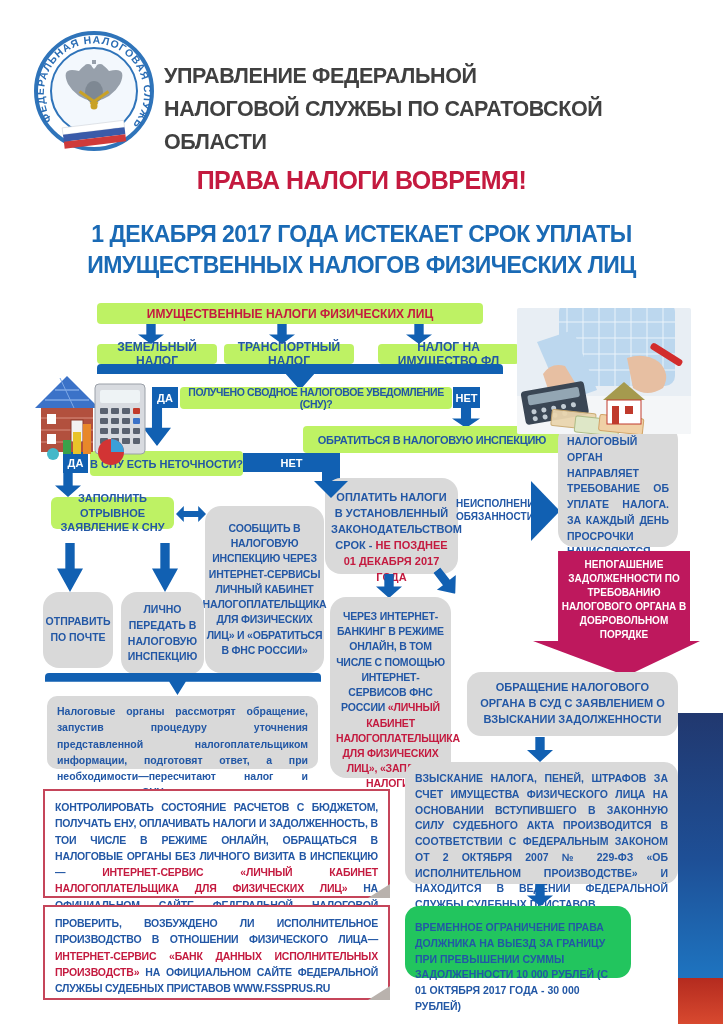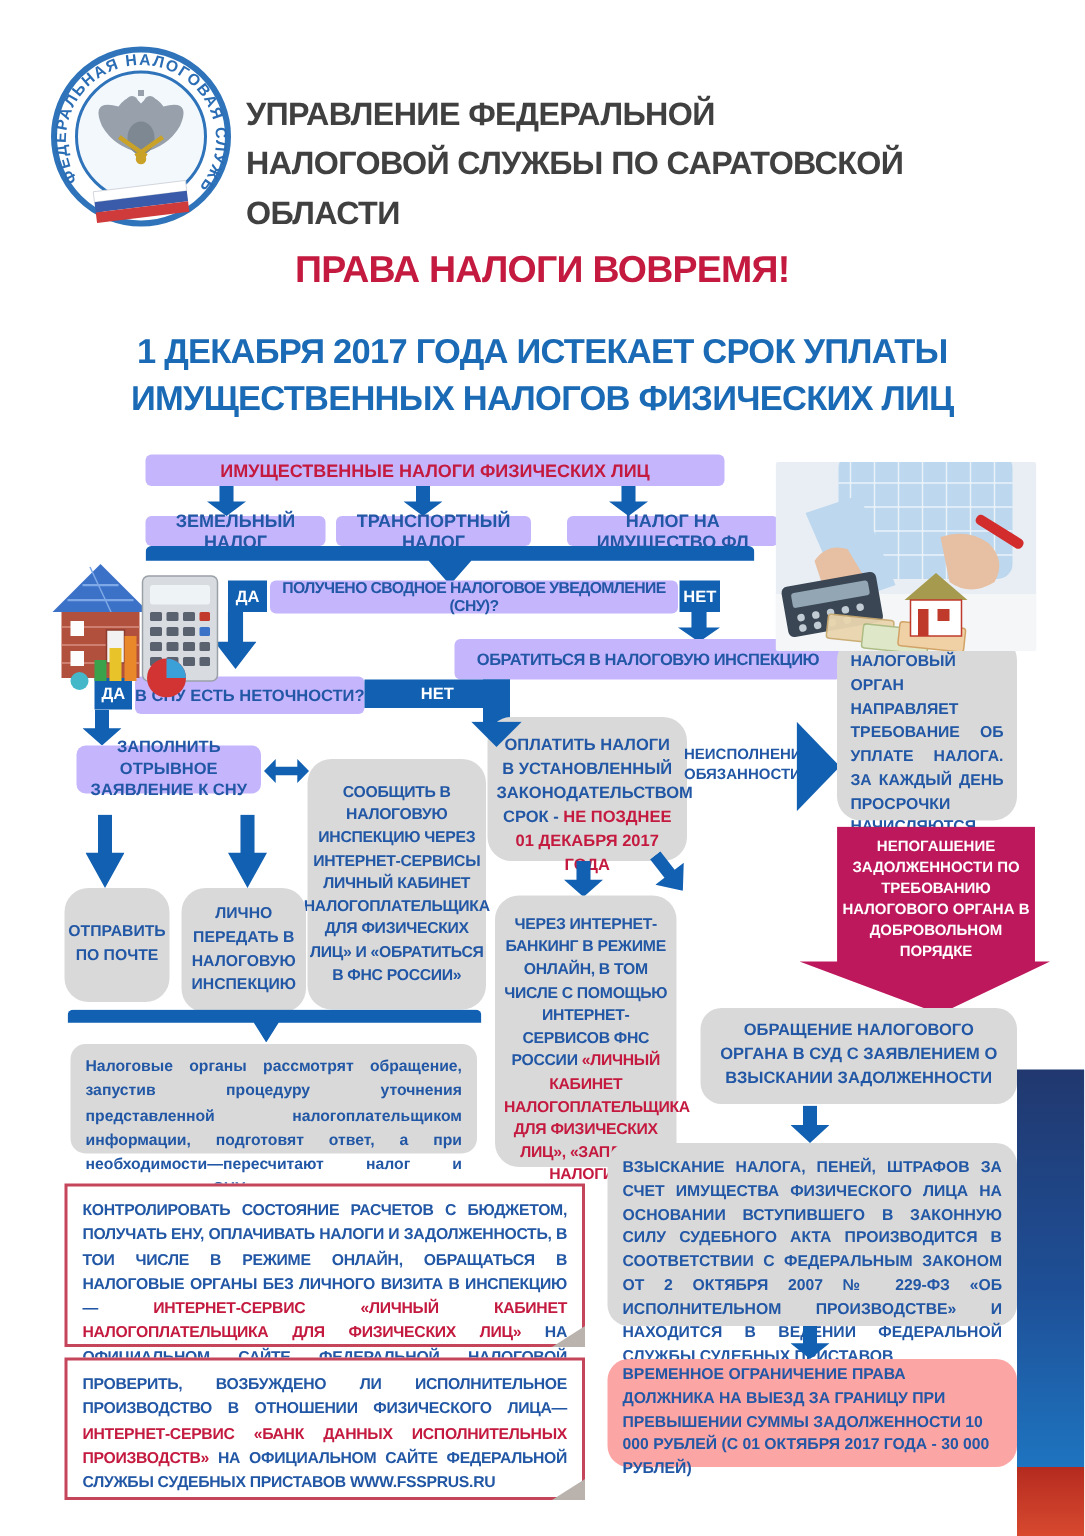--- a/index.html
+++ b/index.html
@@ -1,19 +1,19 @@
 <!DOCTYPE html>
 <html><head>
 <meta charset="utf-8">
 <style>
   html,body{margin:0;padding:0;background:#fff;}
   #page{position:relative;width:723px;height:1024px;background:#fff;overflow:hidden;
         font-family:"Liberation Sans",sans-serif;-webkit-font-smoothing:antialiased;}
   .abs{position:absolute;box-sizing:border-box;}
-  .gbox{background:#c4b5fd;border-radius:4px;color:#2257a5;font-weight:bold;
+  .gbox{background:#bef264;border-radius:4px;color:#2257a5;font-weight:bold;
         display:flex;align-items:center;justify-content:center;text-align:center;}
   .rbox{background:#d9d9d9;border-radius:16px;color:#2257a5;font-weight:bold;
         display:flex;align-items:center;justify-content:center;text-align:center;padding:8px;}
   .bluebadge{background:#1160b2;color:#fff;font-weight:bold;display:flex;
         align-items:center;justify-content:center;font-size:11px;}
   .arrd{background:#1160b2;clip-path:polygon(32% 0,68% 0,68% 52%,100% 52%,50% 100%,0 52%,32% 52%);}
   .arrhead{background:#1160b2;clip-path:polygon(0 0,100% 0,50% 100%);}
   .dbl{background:#1160b2;clip-path:polygon(0 50%,26% 0,26% 32%,74% 32%,74% 0,100% 50%,74% 100%,74% 68%,26% 68%,26% 100%);}
   .brace{background:#1160b2;}
   .redtxt{color:#c41a3f;}
@@ -133,21 +133,21 @@
   </div>
 
   <div class="abs rbox" style="left:467px;top:672px;width:211px;height:64px;font-size:11px;line-height:1.45;border-radius:14px;">ОБРАЩЕНИЕ НАЛОГОВОГО ОРГАНА В СУД С ЗАЯВЛЕНИЕМ О ВЗЫСКАНИИ ЗАДОЛЖЕННОСТИ</div>
 
   <div class="abs arrd" style="left:527px;top:737px;width:26px;height:25px;"></div>
 
   <div class="abs" style="left:405px;top:762px;width:273px;height:122px;background:#d9d9d9;border-radius:14px;color:#2257a5;font-weight:bold;font-size:10.5px;line-height:1.5;padding:9px 10px;text-align:justify;box-sizing:border-box;">ВЗЫСКАНИЕ НАЛОГА, ПЕНЕЙ, ШТРАФОВ ЗА СЧЕТ ИМУЩЕСТВА ФИЗИЧЕСКОГО ЛИЦА НА ОСНОВАНИИ ВСТУПИВШЕГО В ЗАКОННУЮ СИЛУ СУДЕБНОГО АКТА ПРОИЗВОДИТСЯ В СООТВЕТСТВИИ С ФЕДЕРАЛЬНЫМ ЗАКОНОМ ОТ 2 ОКТЯБРЯ 2007 № 229-ФЗ «ОБ ИСПОЛНИТЕЛЬНОМ ПРОИЗВОДСТВЕ» И НАХОДИТСЯ В ВЕДЕНИИ ФЕДЕРАЛЬНОЙ СЛУЖБЫ СУДЕБНЫХ ПРИСТАВОВ</div>
 
   <div class="abs arrd" style="left:527px;top:884px;width:26px;height:22px;"></div>
 
-  <div class="abs" style="left:405px;top:906px;width:273px;height:72px;background:#fca5a5;border-radius:14px;color:#2257a5;font-weight:bold;font-size:10.5px;line-height:1.5;padding:3px 10px;box-sizing:border-box;">ВРЕМЕННОЕ ОГРАНИЧЕНИЕ ПРАВА ДОЛЖНИКА НА ВЫЕЗД ЗА ГРАНИЦУ ПРИ ПРЕВЫШЕНИИ СУММЫ ЗАДОЛЖЕННОСТИ 10 000 РУБЛЕЙ (С 01 ОКТЯБРЯ 2017 ГОДА - 30 000 РУБЛЕЙ)</div>
+  <div class="abs" style="left:405px;top:906px;width:226px;height:72px;background:#22c55e;border-radius:14px;color:#2257a5;font-weight:bold;font-size:10.5px;line-height:1.5;padding:14px 10px;box-sizing:border-box;">ВРЕМЕННОЕ ОГРАНИЧЕНИЕ ПРАВА ДОЛЖНИКА НА ВЫЕЗД ЗА ГРАНИЦУ ПРИ ПРЕВЫШЕНИИ СУММЫ ЗАДОЛЖЕННОСТИ 10 000 РУБЛЕЙ (С 01 ОКТЯБРЯ 2017 ГОДА - 30 000 РУБЛЕЙ)</div>
 
   <div class="abs note" style="left:43px;top:789px;width:347px;height:109px;">
     <span>КОНТРОЛИРОВАТЬ СОСТОЯНИЕ РАСЧЕТОВ С БЮДЖЕТОМ, ПОЛУЧАТЬ ЕНУ, ОПЛАЧИВАТЬ НАЛОГИ И ЗАДОЛЖЕННОСТЬ, В ТОИ ЧИСЛЕ В РЕЖИМЕ ОНЛАЙН, ОБРАЩАТЬСЯ В НАЛОГОВЫЕ ОРГАНЫ БЕЗ ЛИЧНОГО ВИЗИТА В ИНСПЕКЦИЮ — </span><span class="redtxt">ИНТЕРНЕТ-СЕРВИС «ЛИЧНЫЙ КАБИНЕТ НАЛОГОПЛАТЕЛЬЩИКА ДЛЯ ФИЗИЧЕСКИХ ЛИЦ»</span><span> НА ОФИЦИАЛЬНОМ САЙТЕ ФЕДЕРАЛЬНОЙ НАЛОГОВОЙ СЛУЖБЫ WWW.NALOG.RU</span>
     <span class="fold"></span>
   </div>
 
   <div class="abs note" style="left:43px;top:905px;width:347px;height:95px;">
     <span>ПРОВЕРИТЬ, ВОЗБУЖДЕНО ЛИ ИСПОЛНИТЕЛЬНОЕ ПРОИЗВОДСТВО В ОТНОШЕНИИ ФИЗИЧЕСКОГО ЛИЦА— </span><span class="redtxt">ИНТЕРНЕТ-СЕРВИС «БАНК ДАННЫХ ИСПОЛНИТЕЛЬНЫХ ПРОИЗВОДСТВ»</span><span> НА ОФИЦИАЛЬНОМ САЙТЕ ФЕДЕРАЛЬНОЙ СЛУЖБЫ СУДЕБНЫХ ПРИСТАВОВ WWW.FSSPRUS.RU</span>
     <span class="fold"></span>
   </div>

